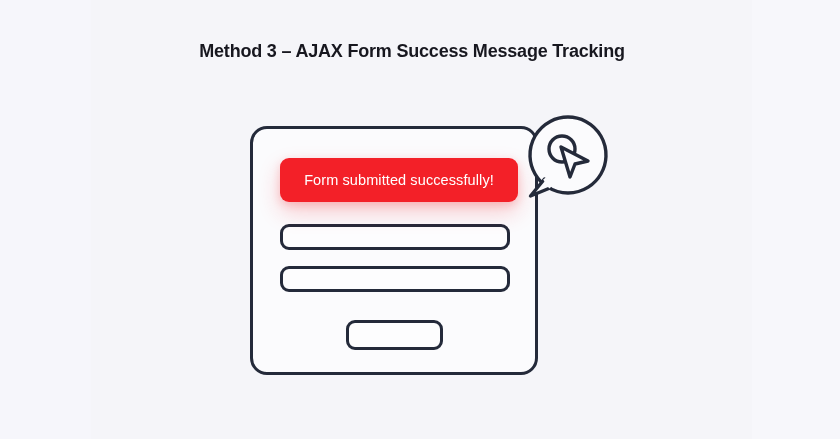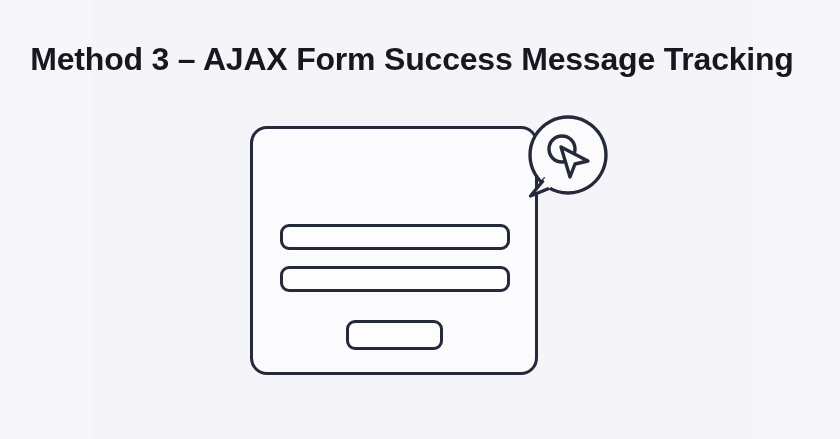--- a/index.html
+++ b/index.html
@@ -31,21 +31,21 @@
   .bg-band.mid   { left: 91px;  width: 661px; background: #f5f5f9; }
   .bg-band.right { left: 752px; width: 88px;  background: #f7f7fb; }
 
   
   #page-title {
     position: absolute;
     left: 0;
     top: 41px;
     width: 824px;
     text-align: center;
-    font-size: 32px;
+    font-size: 18px;
     font-weight: bold;
     letter-spacing: -0.2px;
     color: #17171f;
     white-space: nowrap;
   }
 
   
   #illustration {
     position: absolute;
     left: 0;
@@ -136,20 +136,23 @@
   <div class="bg-band left"></div>
   <div class="bg-band mid"></div>
   <div class="bg-band right"></div>
 
   <div id="page-title">Method 3 – AJAX Form Success Message Tracking</div>
 
   <div id="illustration">
 
     <div id="form-card"></div>
 
+    <div id="success-banner">
+      <span id="success-banner-text">Form submitted successfully!</span>
+    </div>
 
     <div id="form-input-1" class="form-input"></div>
     <div id="form-input-2" class="form-input"></div>
 
     <div id="submit-button"></div>
 
     <svg id="tracking-bubble" viewBox="0 0 104 104">
 
       <path d="M50 13
                A38 38 0 1 1 49.99 13

